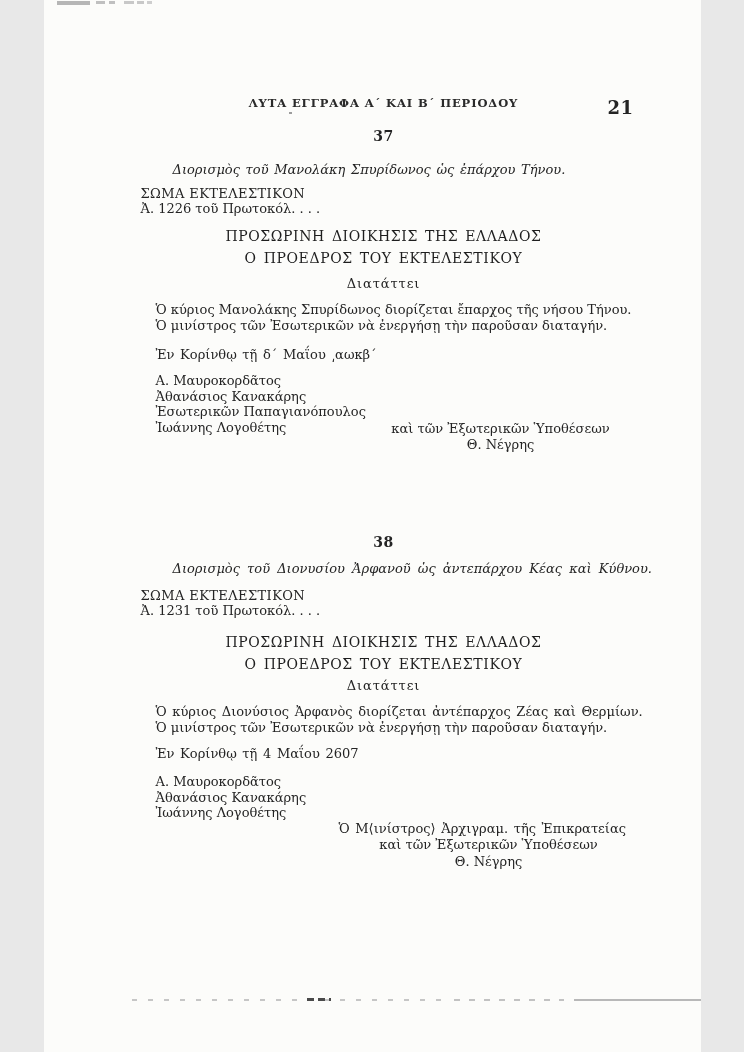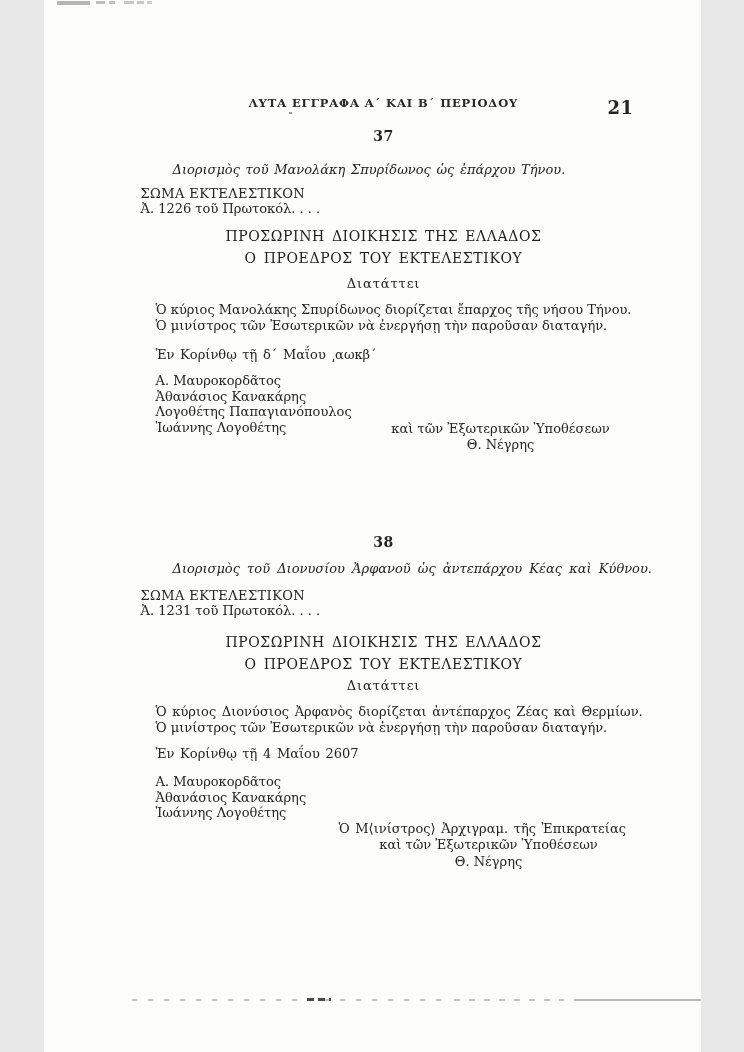--- a/index.html
+++ b/index.html
@@ -82,21 +82,21 @@
     <div class="abs ctr auth-h" style="top:228px">ΠΡΟΣΩΡΙΝΗ ΔΙΟΙΚΗΣΙΣ ΤΗΣ ΕΛΛΑΔΟΣ</div>
     <div class="abs ctr auth-h" style="top:250px">Ο ΠΡΟΕΔΡΟΣ ΤΟΥ ΕΚΤΕΛΕΣΤΙΚΟΥ</div>
     <div class="abs ctr decree" style="top:276px">Διατάττει</div>
     <div class="abs body-line" style="top:302px">Ὁ κύριος Μανολάκης Σπυρίδωνος διορίζεται ἔπαρχος τῆς νήσου Τήνου.</div>
     <div class="abs body-line" style="top:318px">Ὁ μινίστρος τῶν Ἐσωτερικῶν νὰ ἐνεργήσῃ τὴν παροῦσαν διαταγήν.</div>
     <div class="abs dateline" style="top:347px">Ἐν Κορίνθῳ τῇ δ´ Μαΐου ͵αωκβ´</div>
 
     <div class="abs sig-block" style="top:373px">
       <div>Α. Μαυροκορδᾶτος</div>
       <div>Ἀθανάσιος Κανακάρης</div>
-      <div>Λογοθέτης Παπαγιανόπουλος</div>
+      <div>Ἐσωτερικῶν Παπαγιανόπουλος</div>
       <div>Ἰωάννης Λογοθέτης</div>
     </div>
 
     <div class="abs cs-block" style="left:307px; top:421px">
       <div class="cs-center">καὶ τῶν Ἐξωτερικῶν Ὑποθέσεων</div>
       <div class="cs-center">Θ. Νέγρης</div>
     </div>
   </div>
 
   <div>

